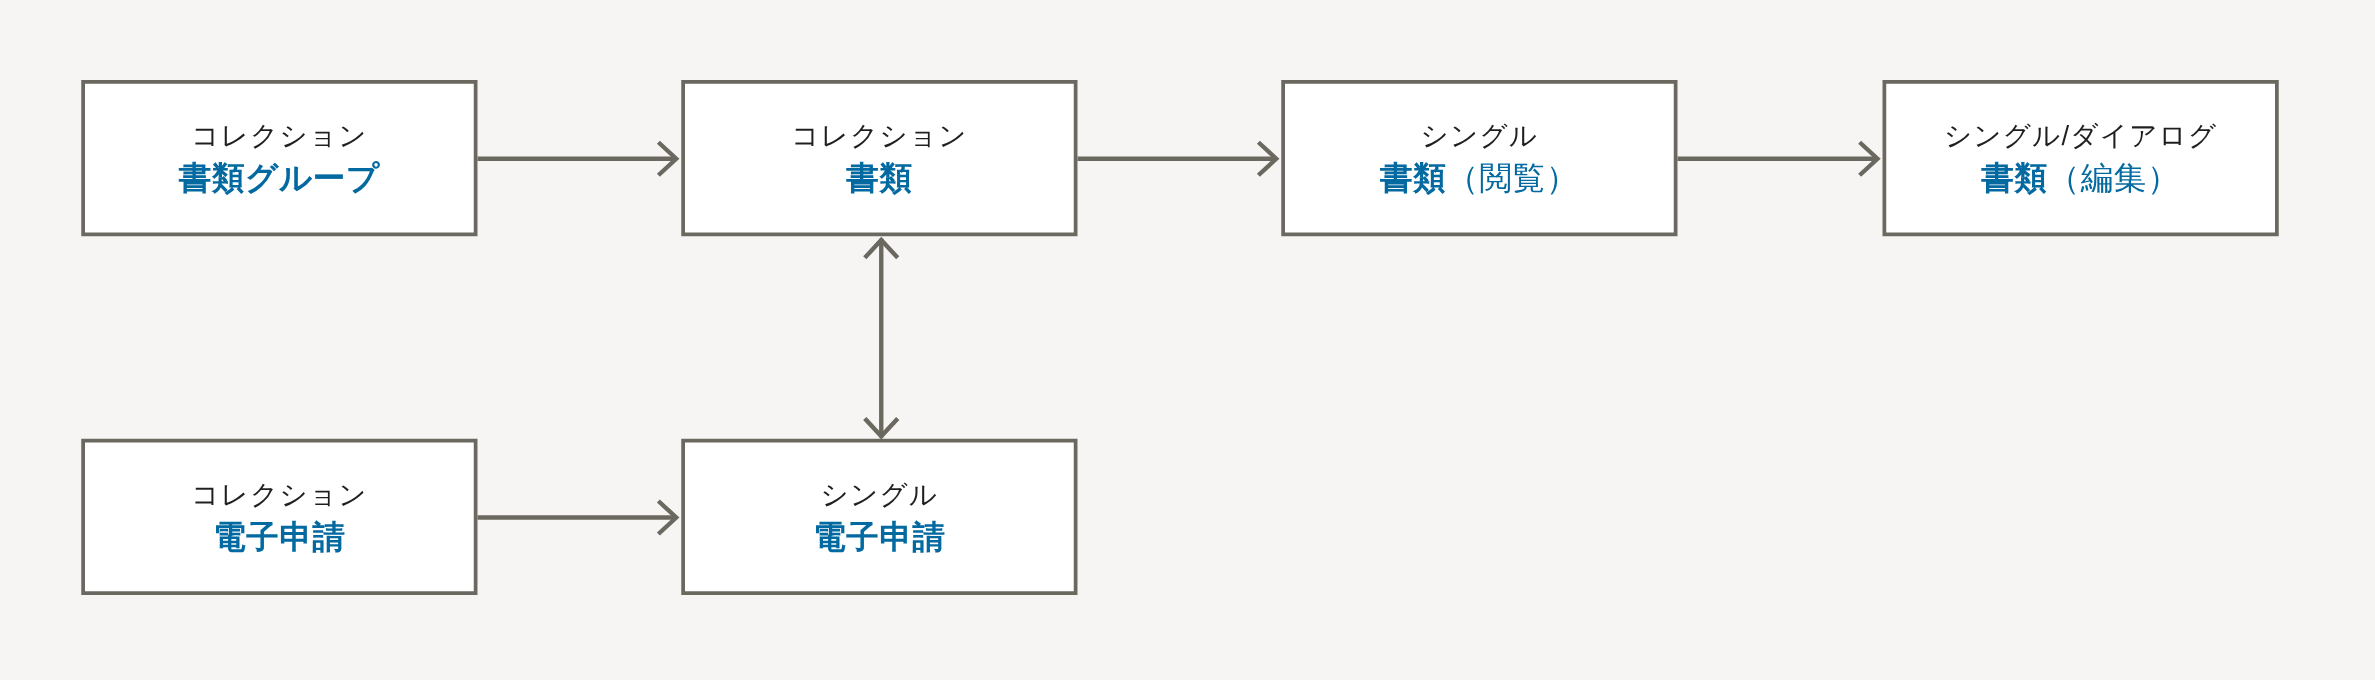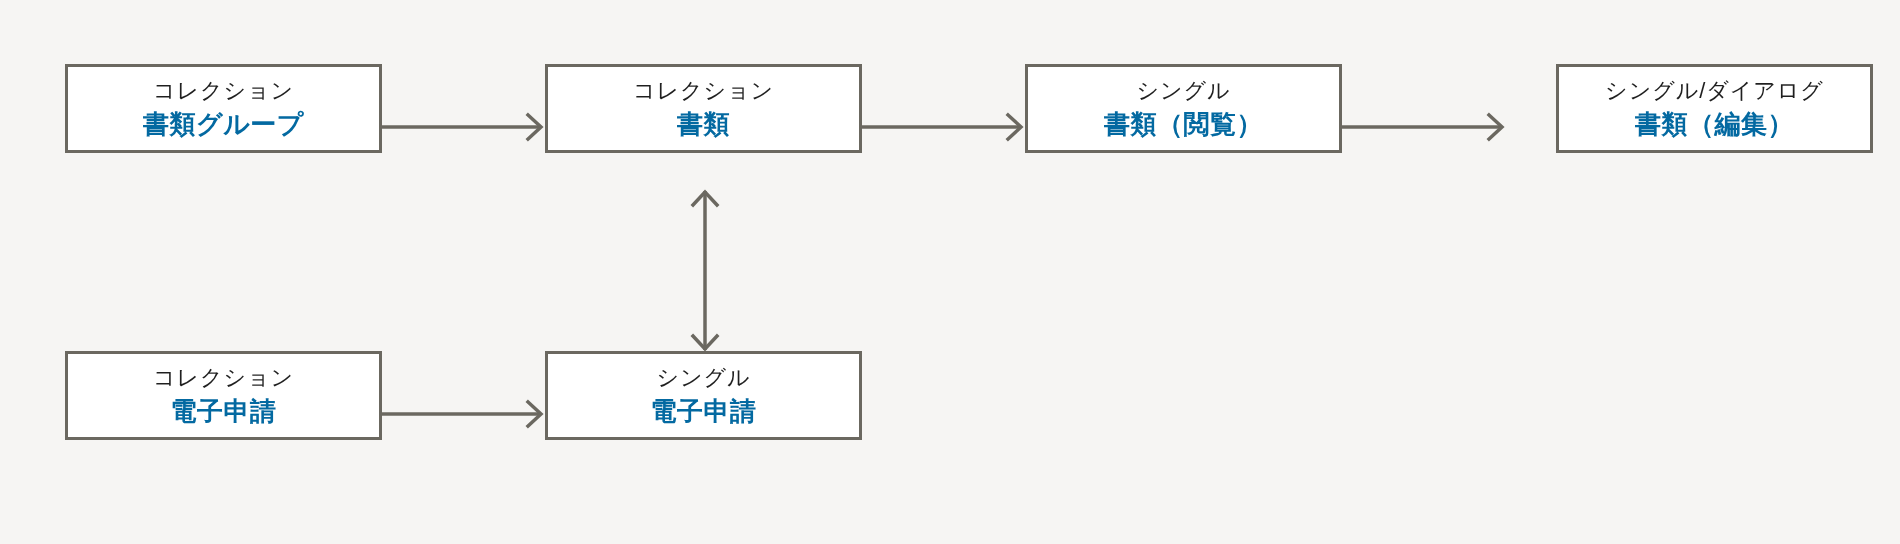--- a/index.html
+++ b/index.html
@@ -15,21 +15,21 @@
   }
   #canvas {
     position: relative;
     width: 1900px;
     height: 544px;
     background: #f6f5f3;
   }
   .node {
     position: absolute;
     width: 317px;
-    height: 89px;
+    height: 125px;
     background: #ffffff;
     border: 3px solid #6b6860;
     box-sizing: border-box;
     display: flex;
     flex-direction: column;
     align-items: center;
     justify-content: center;
     line-height: 1.0;
   }
   .node-type {
@@ -41,34 +41,34 @@
     white-space: nowrap;
   }
   .node-name {
     font-size: 26px;
     font-weight: 700;
     color: #0369a1;
     letter-spacing: 0.5px;
     white-space: nowrap;
   }
   .node-name .paren {
-    font-weight: 700;
+    font-weight: 400;
   }
   .arrow {
     position: absolute;
   }
   .arrow svg {
     display: block;
     overflow: visible;
   }
   
   #node-doc-group  { left: 65px;   top: 64px; }
   #node-doc-coll   { left: 545px;  top: 64px; }
   #node-doc-view   { left: 1025px; top: 64px; }
-  #node-doc-edit   { left: 1556px; top: 64px; align-items: center; }
+  #node-doc-edit   { left: 1506px; top: 64px; align-items: center; }
   
   #node-eapp-coll   { left: 65px;  top: 351px; }
   #node-eapp-single { left: 545px; top: 351px; }
   
   #arrow-1 { left: 382px;  top: 112px; }
   #arrow-2 { left: 862px;  top: 112px; }
   #arrow-3 { left: 1342px; top: 112px; }
   #arrow-4 { left: 382px;  top: 399px; }
   #arrow-vertical { left: 690px; top: 189px; }
 </style>

